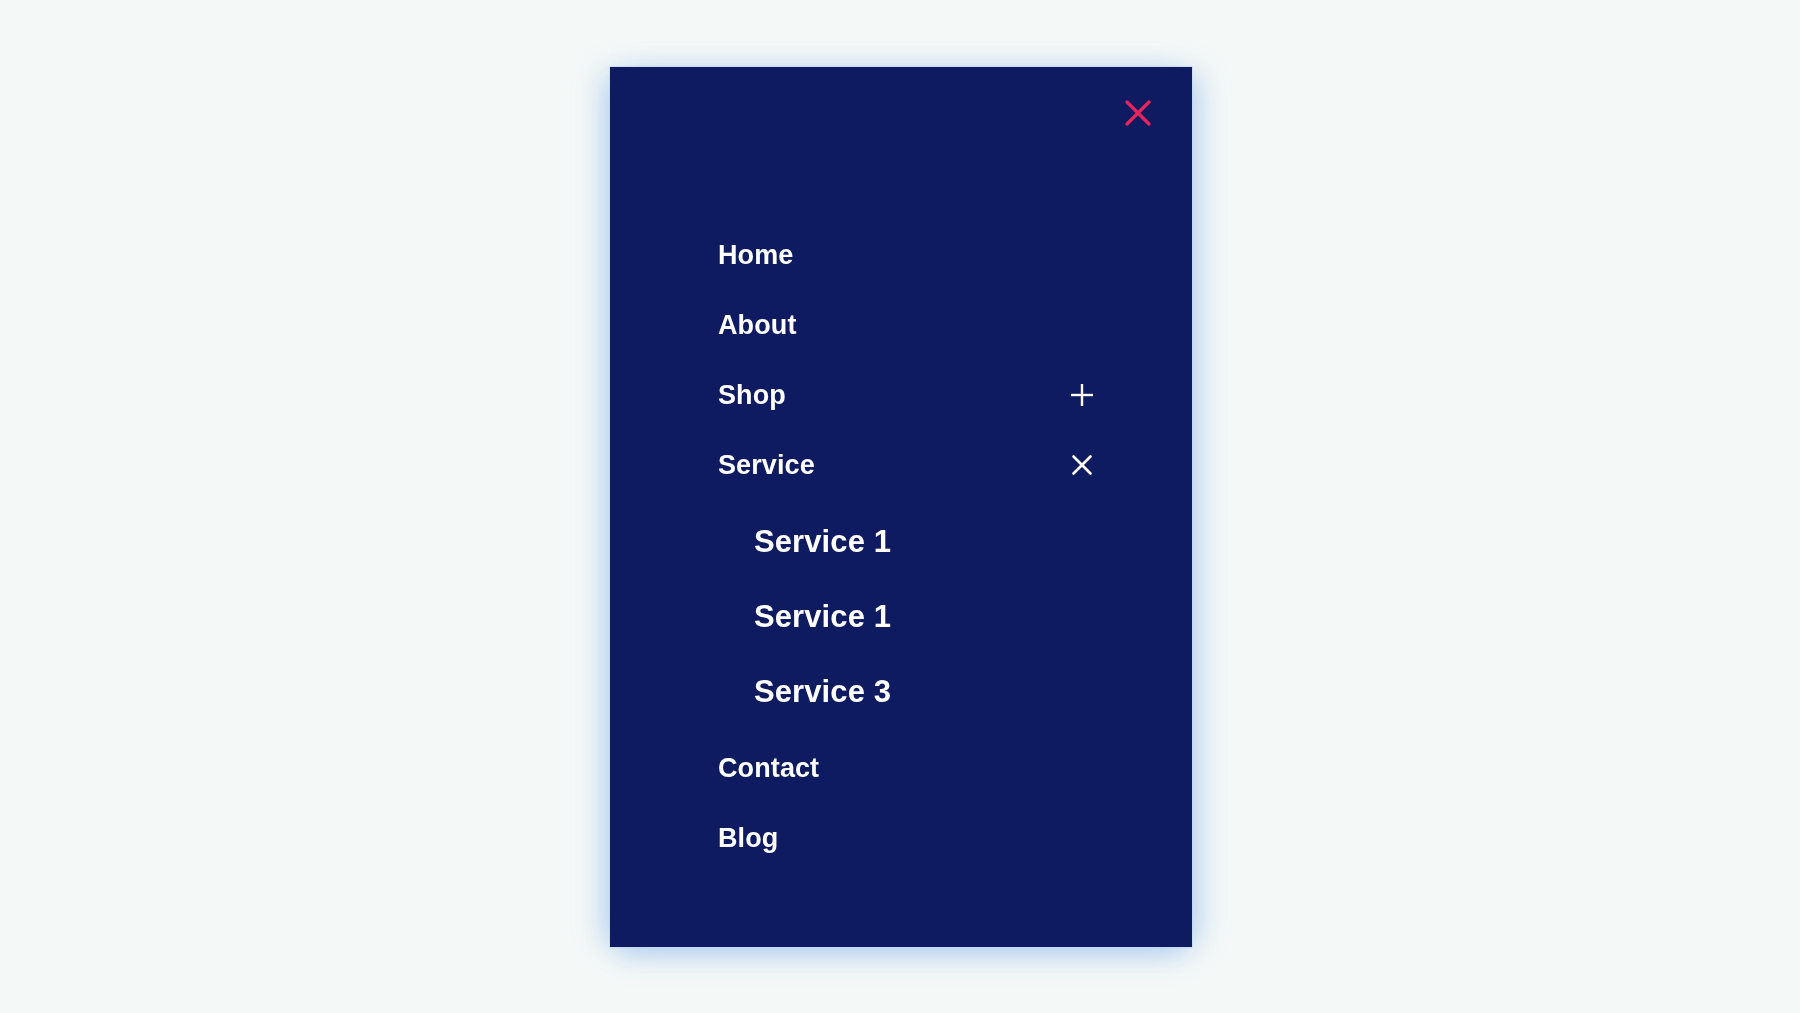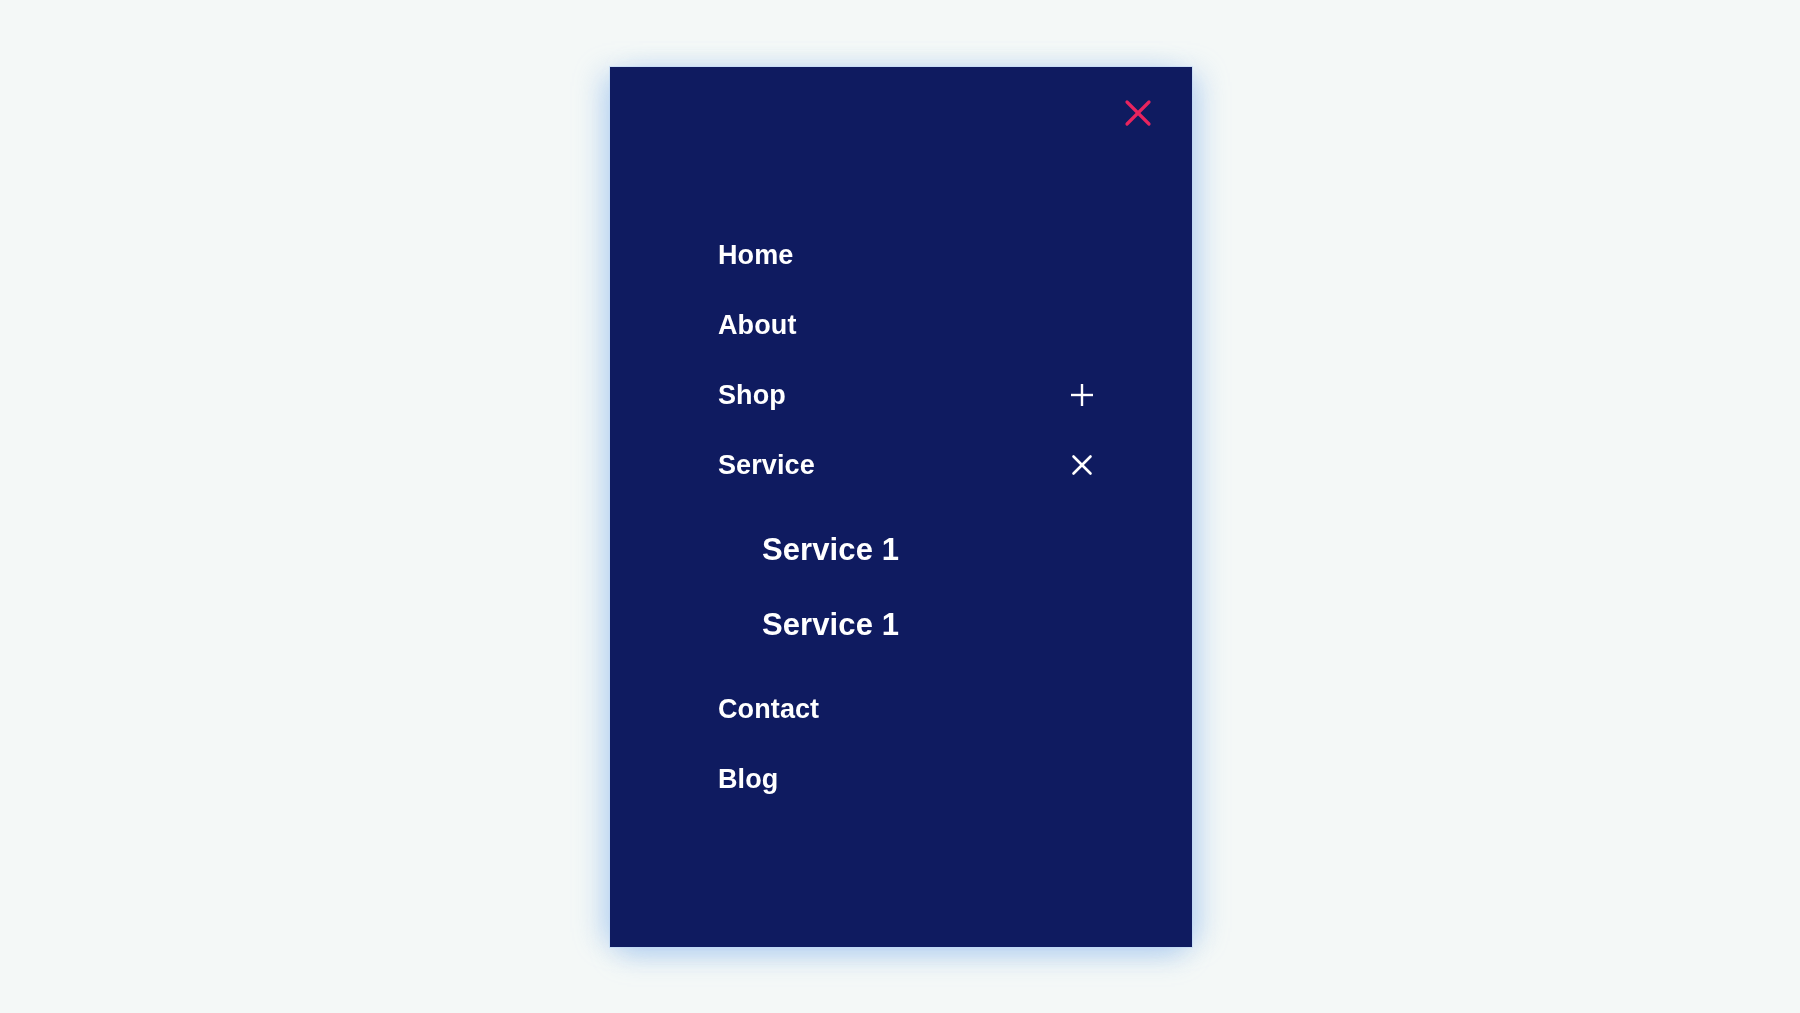--- a/index.html
+++ b/index.html
@@ -91,21 +91,21 @@
     background: transparent;
     border: 0;
     cursor: pointer;
     padding: 0;
   }
   .submenu-toggle svg { display: block; }
 
   
   .submenu-list {
     list-style: none;
-    margin: 12px;
+    margin: 4px;
     padding: 0;
   }
 
   .submenu-row {
     display: flex;
     align-items: center;
     height: 75px;
     padding: 0 0 0 140px;
   }
 
@@ -176,20 +176,23 @@
           </span>
         </button>
       </div>
       <ul class="submenu-list" data-open="true">
         <li class="submenu-row">
           <a class="submenu-link" href="#">Service 1</a>
         </li>
         <li class="submenu-row">
           <a class="submenu-link" href="#">Service 1</a>
         </li>
+        <li class="submenu-row">
+          <a class="submenu-link" href="#">Service 3</a>
+        </li>
       </ul>
     </li>
 
     <li>
       <div class="menu-row">
         <a class="menu-link" href="#">Contact</a>
       </div>
     </li>
 
     <li>

